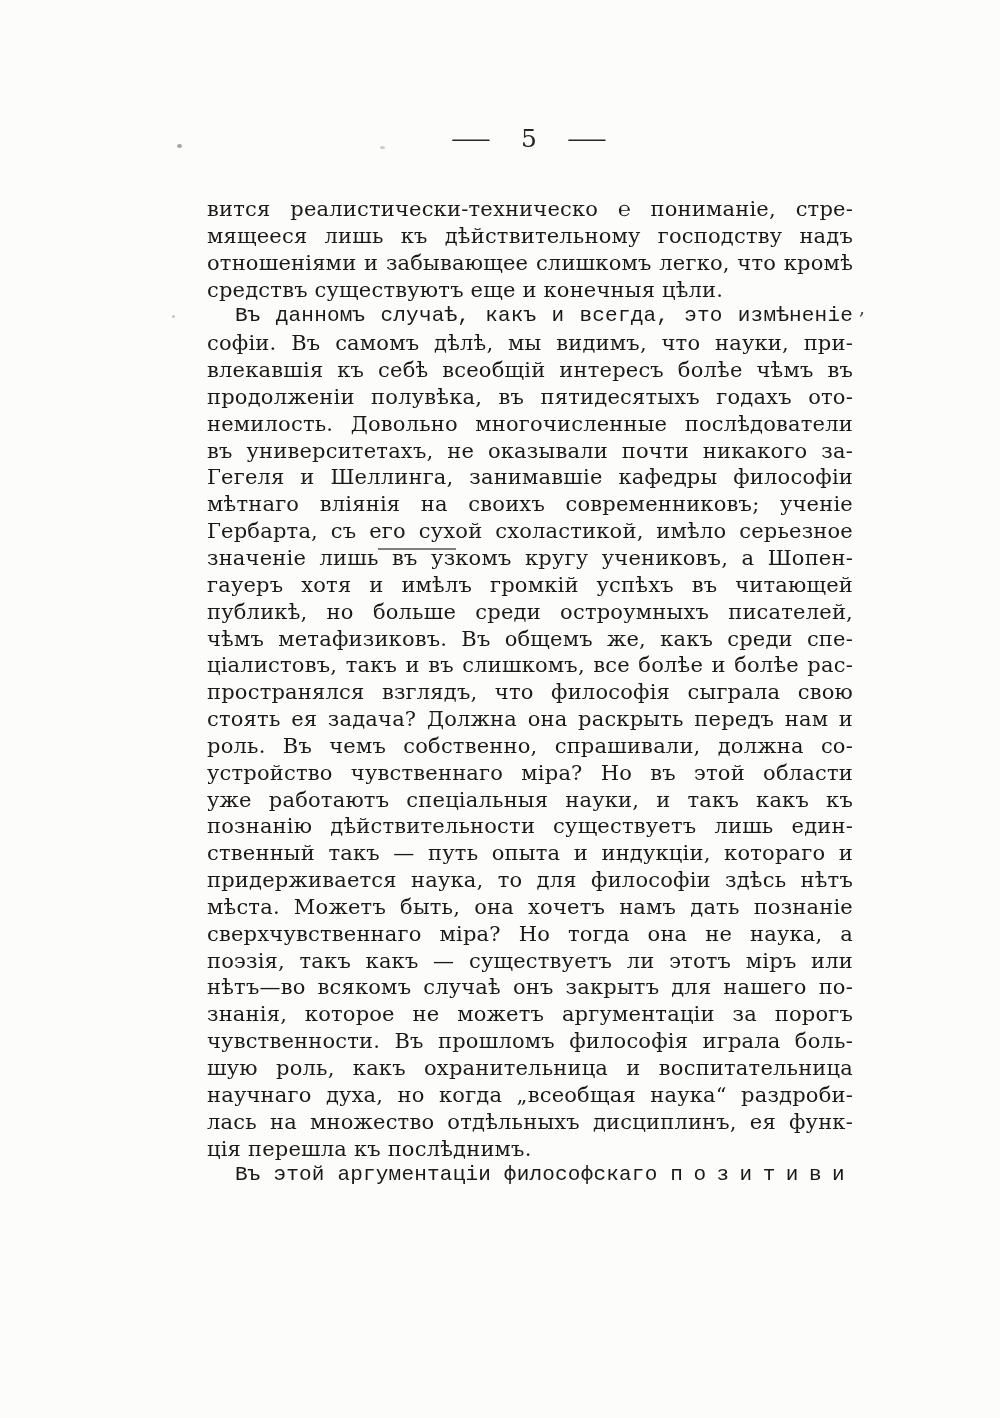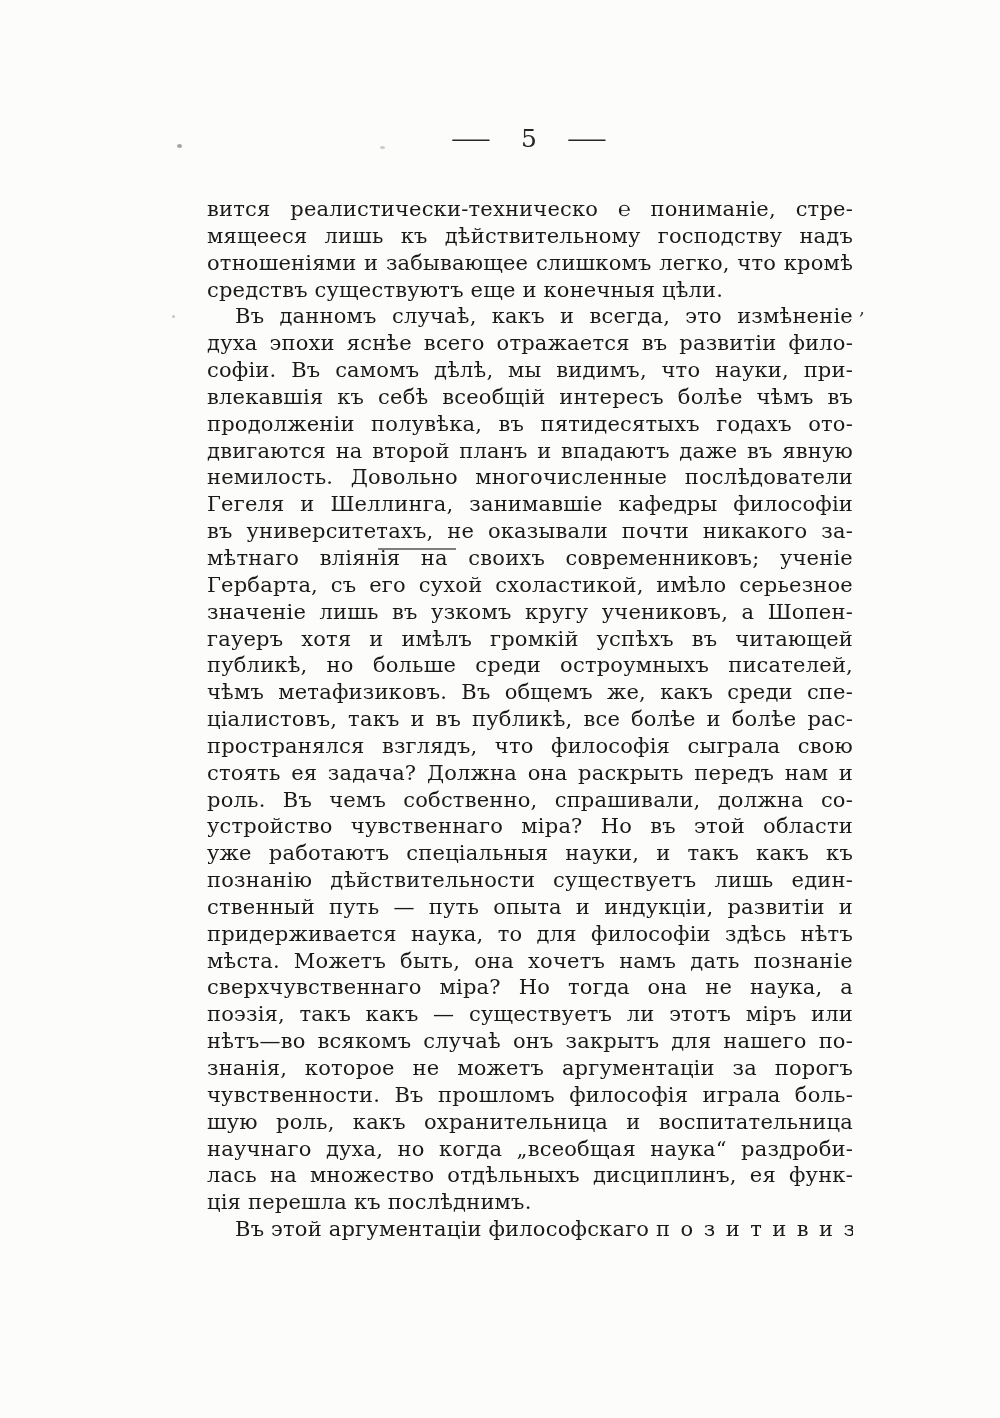--- a/index.html
+++ b/index.html
@@ -40,21 +40,21 @@
     height: 26.85px;
     line-height: 26.85px;
     font-size: 21px;
     text-align: justify;
     text-align-last: justify;
     overflow: hidden;
     white-space: nowrap;
     letter-spacing: 0.2px;
   }
   .ln.plast { text-align-last: left; }
-  .ln.indent { text-indent: 28px; }
+  .ln.indent { text-indent: 28px; font-family: Liberation Mono, monospace; }
   .sp { letter-spacing: 0.5em; }
   .speck {
     position: absolute;
     background: #8d8d8d;
     border-radius: 50%;
   }
   .overline-artifact {
     position: absolute;
     height: 2px;
     background: #3c3a38;
@@ -77,42 +77,40 @@
     <span class="pagenum">5</span>
     <span class="dash">—</span>
   </div>
 
   <div class="textblock">
     <div class="ln">вится реалистически-техническо ℮ пониманіе, стре-</div>
     <div class="ln">мящееся лишь къ дѣйствительному господству надъ</div>
     <div class="ln">отношеніями и забывающее слишкомъ легко, что кромѣ</div>
     <div class="ln plast">средствъ существуютъ еще и конечныя цѣли.</div>
     <div class="ln indent">Въ данномъ случаѣ, какъ и всегда, это измѣненіе</div>
-    <div class="ln">духа эпохи яснѣе всего отражается въ развитіи фило-</div>
     <div class="ln">софіи. Въ самомъ дѣлѣ, мы видимъ, что науки, при-</div>
     <div class="ln">влекавшія къ себѣ всеобщій интересъ болѣе чѣмъ въ</div>
     <div class="ln">продолженіи полувѣка, въ пятидесятыхъ годахъ ото-</div>
-    <div class="ln">двигаются на второй планъ и впадаютъ даже въ явную</div>
     <div class="ln">немилость. Довольно многочисленные послѣдователи</div>
+    <div class="ln">въ университетахъ, не оказывали почти никакого за-</div>
     <div class="ln">Гегеля и Шеллинга, занимавшіе кафедры философіи</div>
-    <div class="ln">въ университетахъ, не оказывали почти никакого за-</div>
     <div class="ln">мѣтнаго вліянія на своихъ современниковъ; ученіе</div>
     <div class="ln">Гербарта, съ его сухой схоластикой, имѣло серьезное</div>
     <div class="ln">значеніе лишь въ узкомъ кругу учениковъ, а Шопен-</div>
     <div class="ln">гауеръ хотя и имѣлъ громкій успѣхъ въ читающей</div>
     <div class="ln">публикѣ, но больше среди остроумныхъ писателей,</div>
     <div class="ln">чѣмъ метафизиковъ. Въ общемъ же, какъ среди спе-</div>
-    <div class="ln">ціалистовъ, такъ и въ публикѣ, все болѣе и болѣе рас-</div>
+    <div class="ln">ціалистовъ, такъ и въ слишкомъ, все болѣе и болѣе рас-</div>
     <div class="ln">пространялся взглядъ, что философія сыграла свою</div>
     <div class="ln">стоять ея задача? Должна она раскрыть передъ нам и</div>
     <div class="ln">роль. Въ чемъ собственно, спрашивали, должна со-</div>
     <div class="ln">устройство чувственнаго міра? Но въ этой области</div>
     <div class="ln">уже работаютъ спеціальныя науки, и такъ какъ къ</div>
     <div class="ln">познанію дѣйствительности существуетъ лишь един-</div>
-    <div class="ln">ственный путь — путь опыта и индукціи, развитіи и</div>
+    <div class="ln">ственный такъ — путь опыта и индукціи, котораго и</div>
     <div class="ln">придерживается наука, то для философіи здѣсь нѣтъ</div>
     <div class="ln">мѣста. Можетъ быть, она хочетъ намъ дать познаніе</div>
     <div class="ln">сверхчувственнаго міра? Но тогда она не наука, а</div>
     <div class="ln">поэзія, такъ какъ — существуетъ ли этотъ міръ или</div>
     <div class="ln">нѣтъ—во всякомъ случаѣ онъ закрытъ для нашего по-</div>
     <div class="ln">знанія, которое не можетъ аргументаціи за порогъ</div>
     <div class="ln">чувственности. Въ прошломъ философія играла боль-</div>
     <div class="ln">шую роль, какъ охранительница и воспитательница</div>
     <div class="ln">научнаго духа, но когда „всеобщая наука“ раздроби-</div>
     <div class="ln">лась на множество отдѣльныхъ дисциплинъ, ея функ-</div>

